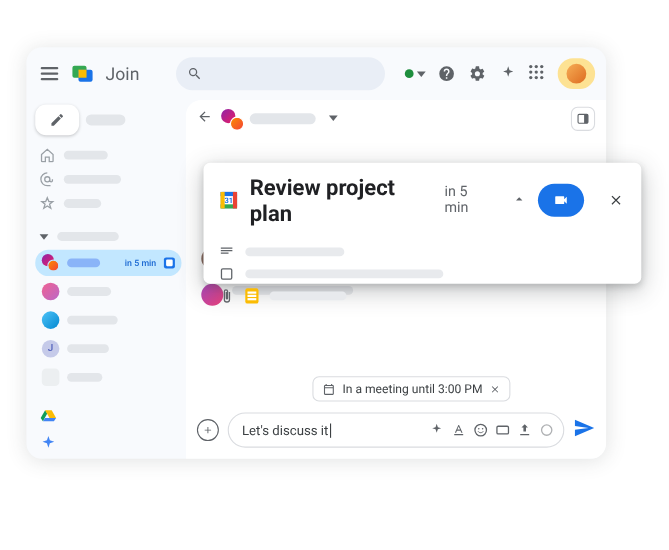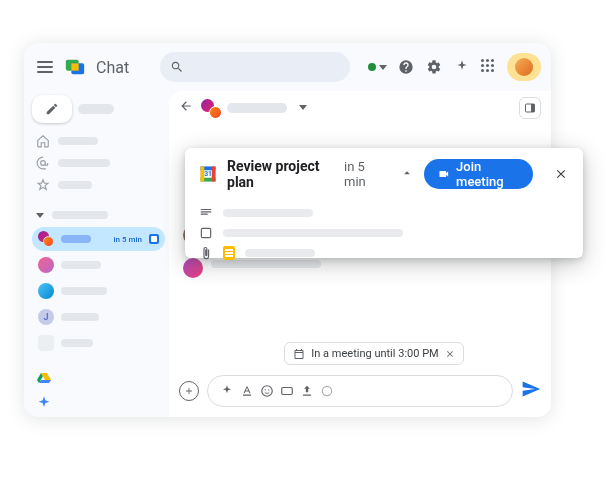--- a/index.html
+++ b/index.html
@@ -88,21 +88,21 @@
   .input-pill .tool{width:14px;height:14px;fill:#5f6368;}
   .send-btn svg{width:20px;height:20px;fill:#1a73e8;}
   
   .meeting-card{
     position:absolute; left:185px; top:148px; width:398px; height:110px;
     background:#fff; border-radius:6px; box-shadow: 0 6px 22px rgba(60,64,67,.3), 0 2px 6px rgba(60,64,67,.2);
     display:flex; flex-direction:column;
   }
   .mc-header{display:flex;align-items:center;gap:10px;padding:10px 12px 8px 14px;}
   .cal-icon{width:18px;height:18px;flex-shrink:0;}
-  .mc-title{font-size:14px;font-weight:700;color:#202124;}
+  .mc-title{font-size:20px;font-weight:700;color:#202124;}
   .mc-time{font-size:13px;color:#5f6368;margin-left:4px;}
   .mc-chev{margin-left:8px;}
   .mc-chev svg{width:14px;height:14px;fill:#5f6368;}
   .join-btn{margin-left:auto;height:30px;padding:0 14px;background:#1a73e8;border-radius:15px;display:flex;align-items:center;gap:6px;color:#fff;font-size:13px;font-weight:500;}
   .join-btn svg{width:14px;height:14px;fill:#fff;}
   .mc-close{width:24px;height:24px;display:flex;align-items:center;justify-content:center;margin-left:8px;}
   .mc-close svg{width:14px;height:14px;fill:#3c4043;}
   .mc-divider{height:1px;background:#e8eaed;margin:0 0 6px 0;}
   .mc-body{display:flex;flex-direction:column;gap:6px;padding:2px 14px 8px 14px;}
   .mc-line{display:flex;align-items:center;gap:10px;}
@@ -122,21 +122,21 @@
         <span></span>
         <span></span>
       </div>
     <div class="chat-logo">
       <svg viewBox="0 0 24 24">
           <rect x="2" y="4" width="14" height="12" rx="2" fill="#34a853"></rect>
           <rect x="8" y="8" width="14" height="12" rx="2" fill="#1a73e8"></rect>
           <rect x="8" y="8" width="8" height="8" fill="#fbbc04"></rect>
         </svg>
     </div>
-    <div class="product-name">Chat</div>
+    <div class="product-name">Join</div>
     <div class="spacer"></div>
     <div class="search-pill">
       <svg viewBox="0 0 24 24">
           <path d="M15.5 14h-.79l-.28-.27a6.5 6.5 0 10-.7.7l.27.28v.79l5 4.99L20.49 19l-4.99-5zm-6 0A4.5 4.5 0 1114 9.5 4.5 4.5 0 019.5 14z"></path>
         </svg>
     </div>
     <div class="top-icons">
       <div style="display:flex;align-items:center;gap:3px">
         <div class="dot-green"></div>
         <div class="caret"></div>
@@ -293,20 +293,21 @@
         </div>
       </div>
 
       <div class="compose-area">
         <div class="plus-circle">
             <svg viewBox="0 0 24 24">
               <path d="M19 13h-6v6h-2v-6H5v-2h6V5h2v6h6z"></path>
             </svg>
           </div>
         <div class="input-pill">
+          <span class="input-text"><span>Let's discuss it</span><span class="cursor"></span></span>
           <svg class="tool" viewBox="0 0 24 24">
               <path d="M12 2l1.8 5.4L19 9l-5.2 1.6L12 16l-1.8-5.4L5 9l5.2-1.6z"></path>
             </svg>
           <svg class="tool" viewBox="0 0 24 24">
               <path d="M5 18h14v2H5zm6.5-14h1L18 16h-2l-1.2-3H9.2L8 16H6zm.5 2.5L9.9 11h4.2z"></path>
             </svg>
           <svg class="tool" viewBox="0 0 24 24">
               <circle cx="12" cy="12" r="9" fill="none" stroke="#5f6368" stroke-width="2"></circle>
               <circle cx="9" cy="10" r="1.2"></circle>
               <circle cx="15" cy="10" r="1.2"></circle>
@@ -342,21 +343,20 @@
     </svg>
     <span class="mc-title">Review project plan</span>
     <span class="mc-time">in 5 min</span>
     <div class="mc-chev"><svg viewBox="0 0 24 24">
           <path d="M7 14l5-5 5 5z"></path>
         </svg></div>
     <div class="join-btn">
       <svg viewBox="0 0 24 24">
           <path d="M17 10.5V7a1 1 0 00-1-1H4a1 1 0 00-1 1v10a1 1 0 001 1h12a1 1 0 001-1v-3.5l4 4v-11z"></path>
         </svg>
-      <span>Join meeting</span>
     </div>
     <div class="mc-close">
         <svg viewBox="0 0 24 24">
           <path d="M19 6.41L17.59 5 12 10.59 6.41 5 5 6.41 10.59 12 5 17.59 6.41 19 12 13.41 17.59 19 19 17.59 13.41 12z"></path>
         </svg>
       </div>
   </div>
   <div class="mc-divider"></div>
   <div class="mc-body">
     <div class="mc-line">

